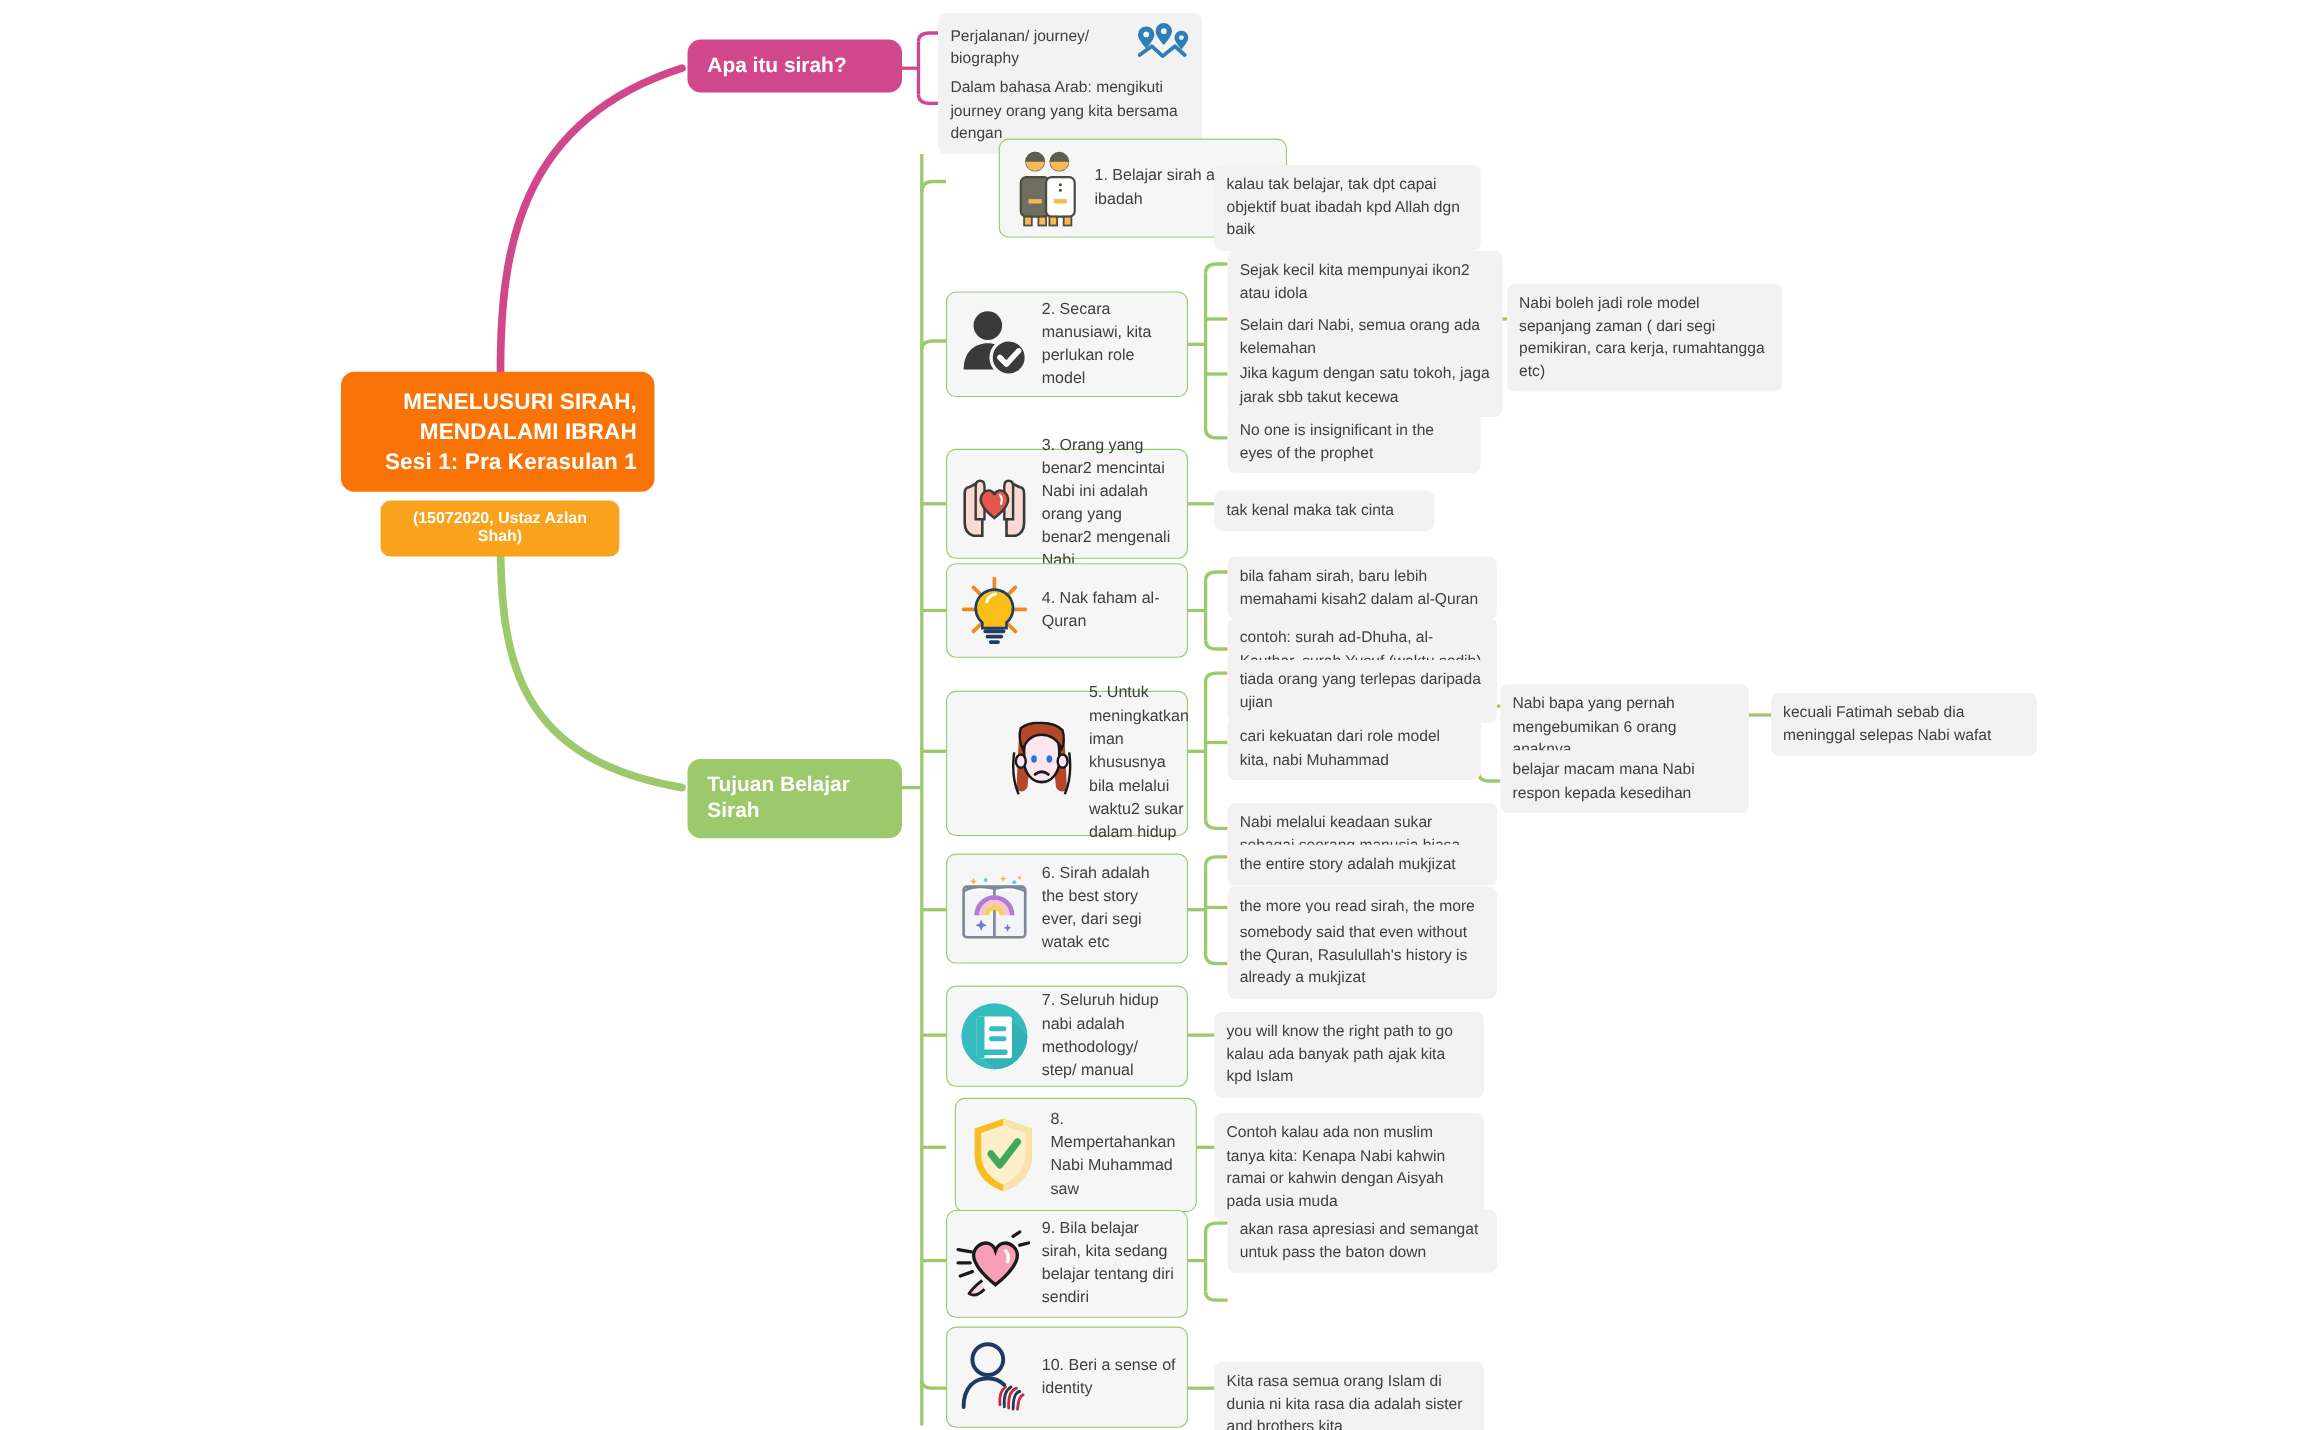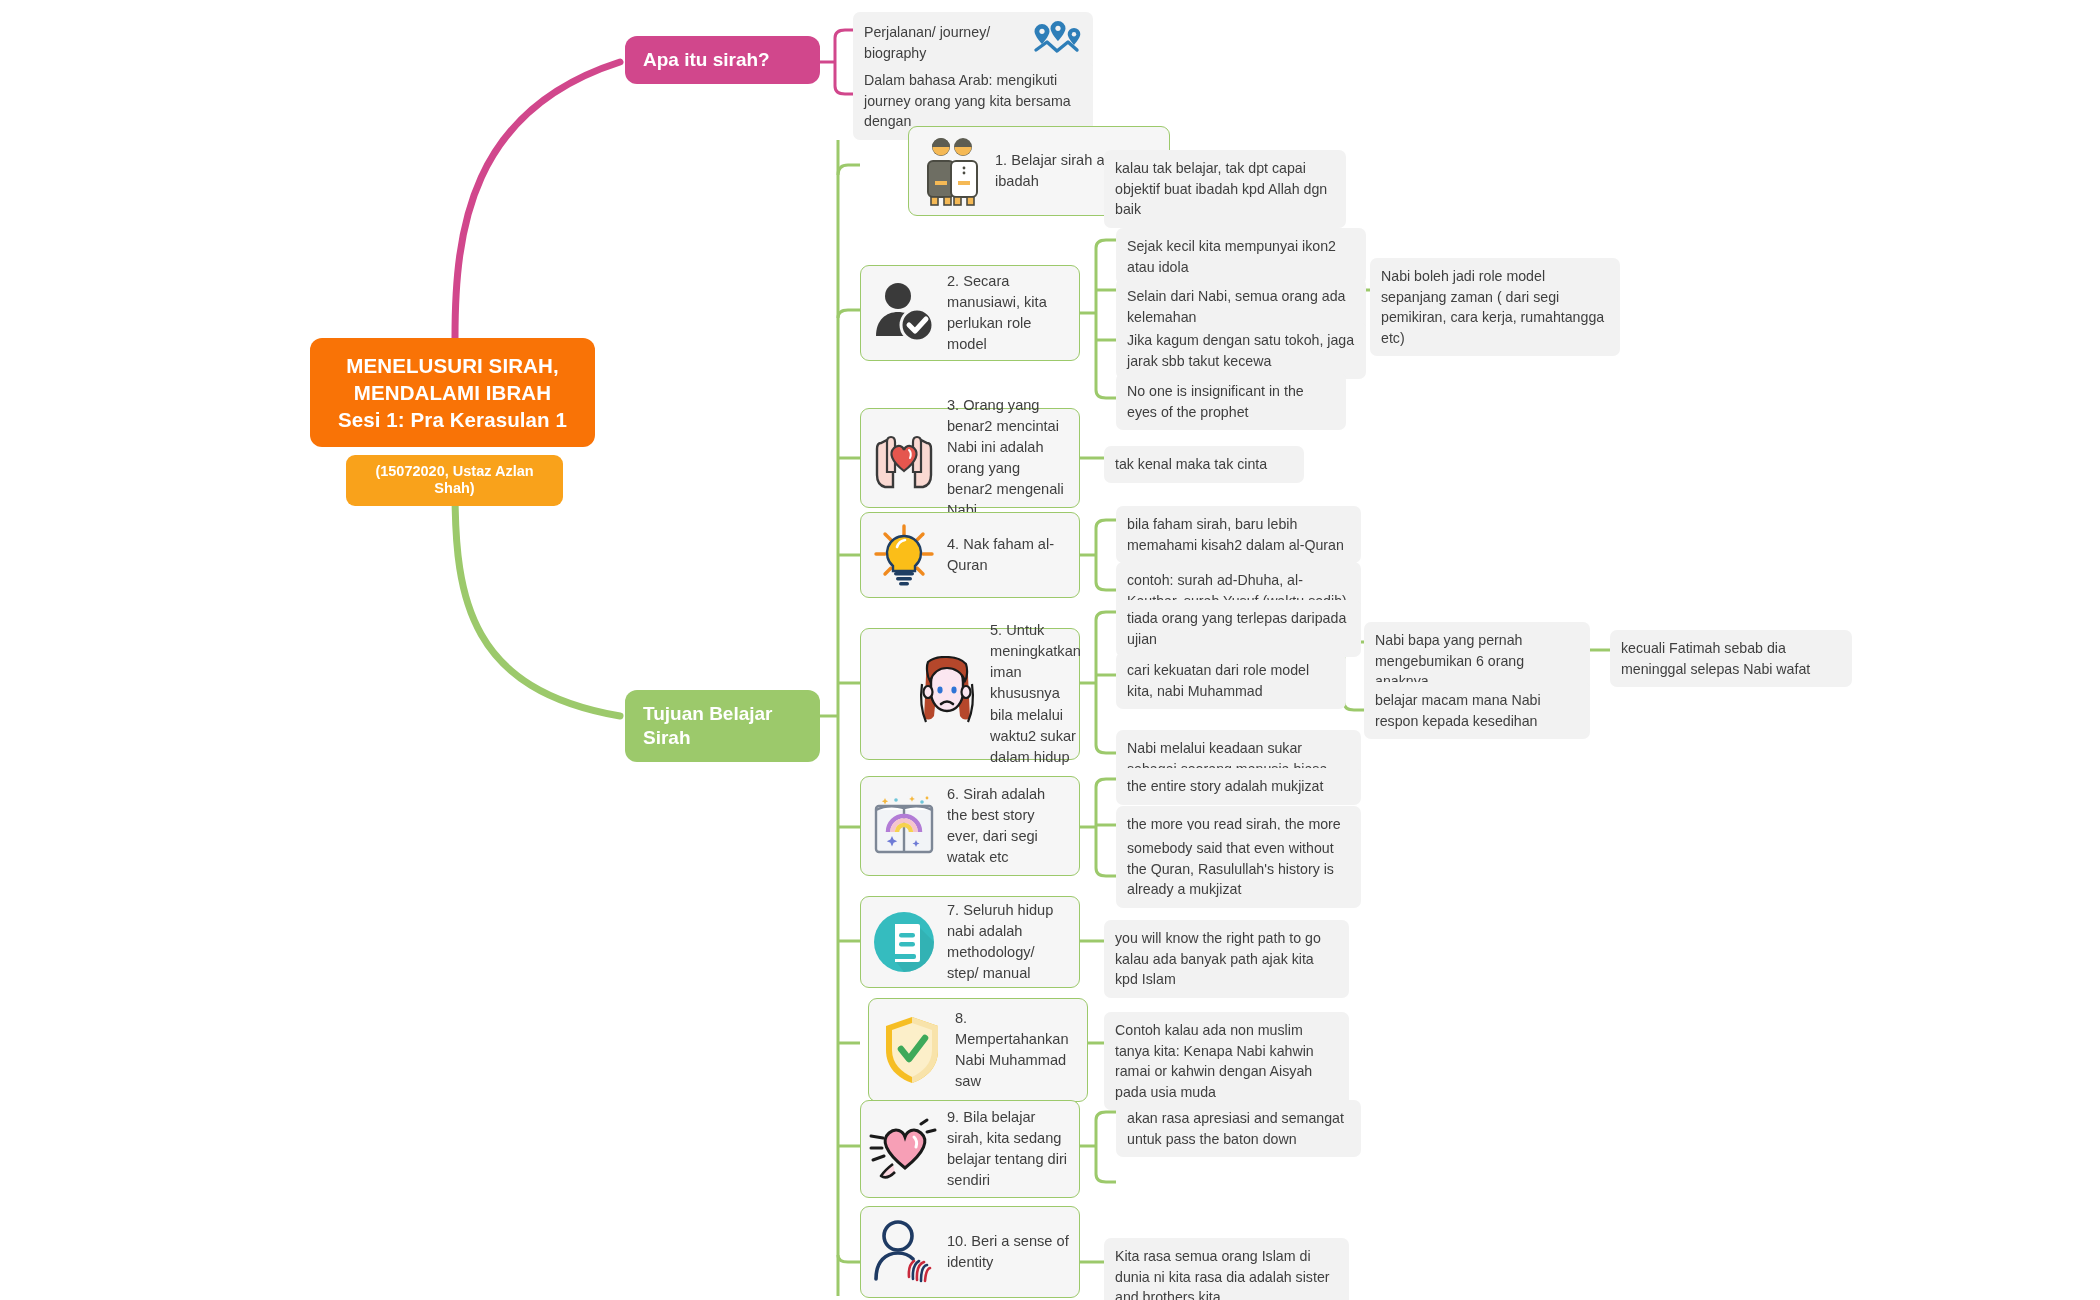--- a/index.html
+++ b/index.html
@@ -11,21 +11,21 @@
   }
   #canvas{position:absolute;left:0;top:0;width:2100px;height:1300px;}
   svg.links{position:absolute;left:0;top:0;width:2100px;height:1300px;pointer-events:none;}
 
   .node{position:absolute;box-sizing:border-box;}
 
   
   .root{
     left:310px;top:338px;width:285px;
     background:#F97306;border-radius:12px;
-    padding:14px 16px;text-align:center;
+    padding:14px 16px;text-align:right;
     color:#ffffff;font-weight:bold;font-size:20.5px;line-height:1.32;
     letter-spacing:.1px;
   }
   .root-sub{
     left:346px;top:455px;width:217px;
     background:#F9A21B;border-radius:9px;
     padding:8px 10px;text-align:center;
     color:#ffffff;font-weight:bold;font-size:14.5px;line-height:1.2;
   }
 

